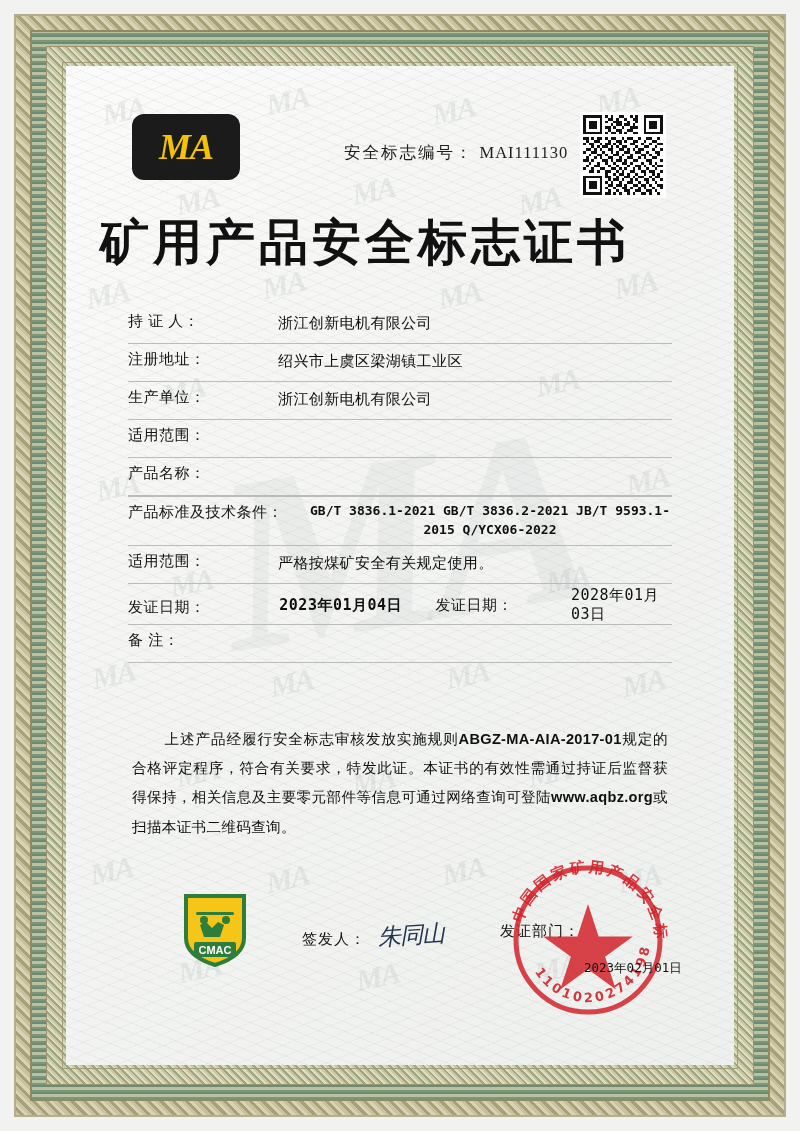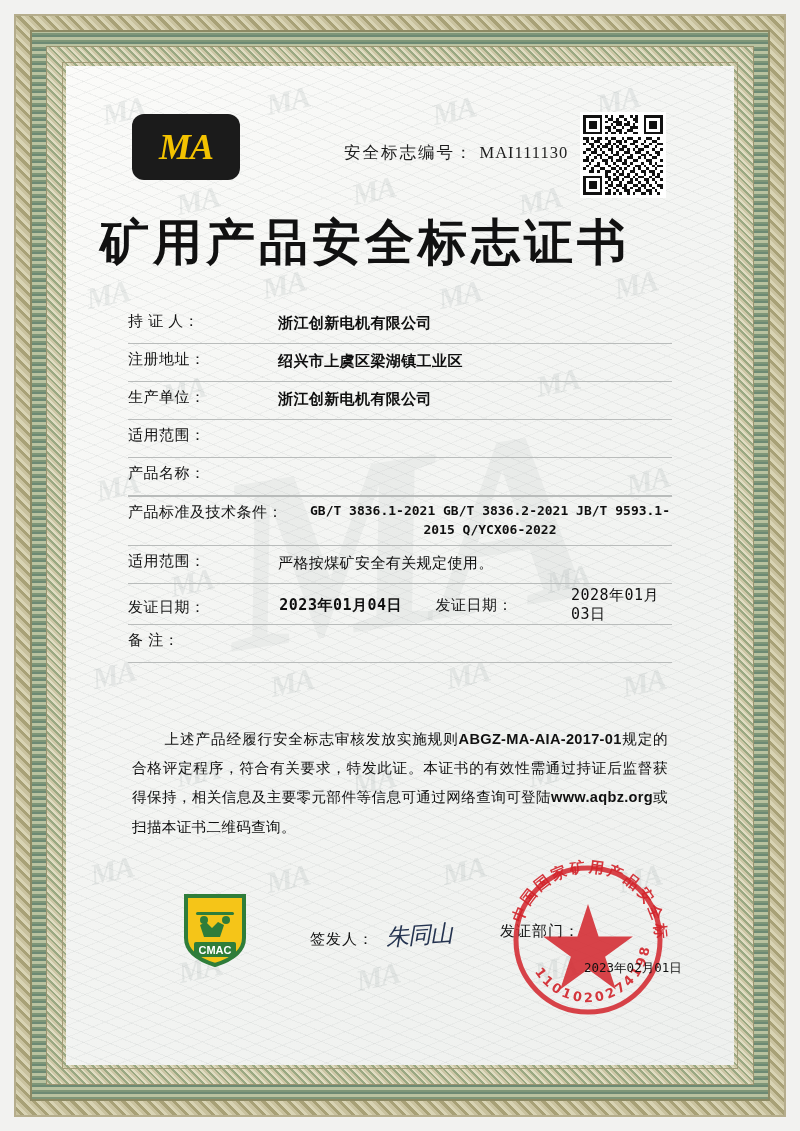--- a/index.html
+++ b/index.html
@@ -196,21 +196,21 @@
     flex: none;
     font-size: 15px;
     color: #141414;
     letter-spacing: 0.5px;
     padding-top: 4px;
   }
   .f-value {
     flex: 1;
     font-size: 15px;
     color: #0f0f0f;
-    font-weight: bold;
+    font-weight: normal;
     letter-spacing: 0.4px;
     padding-top: 4px;
     line-height: 1.45;
   }
   .f-value.mono {
     font-family: "DejaVu Sans Mono", monospace;
     font-size: 13px;
     font-weight: bold;
     letter-spacing: 0;
   }
@@ -273,21 +273,21 @@
     position: absolute;
     left: 82px;
     top: 16px;
     width: 66px;
     height: 76px;
   }
   .cmac-badge svg { display:block; }
 
   .sign-line {
     position: absolute;
-    left: 210px;
+    left: 202px;
     top: 44px;
     display: flex;
     align-items: flex-end;
   }
   .sign-label {
     font-size: 15px;
     color: #121212;
     letter-spacing: 1px;
   }
   .sign-name {

